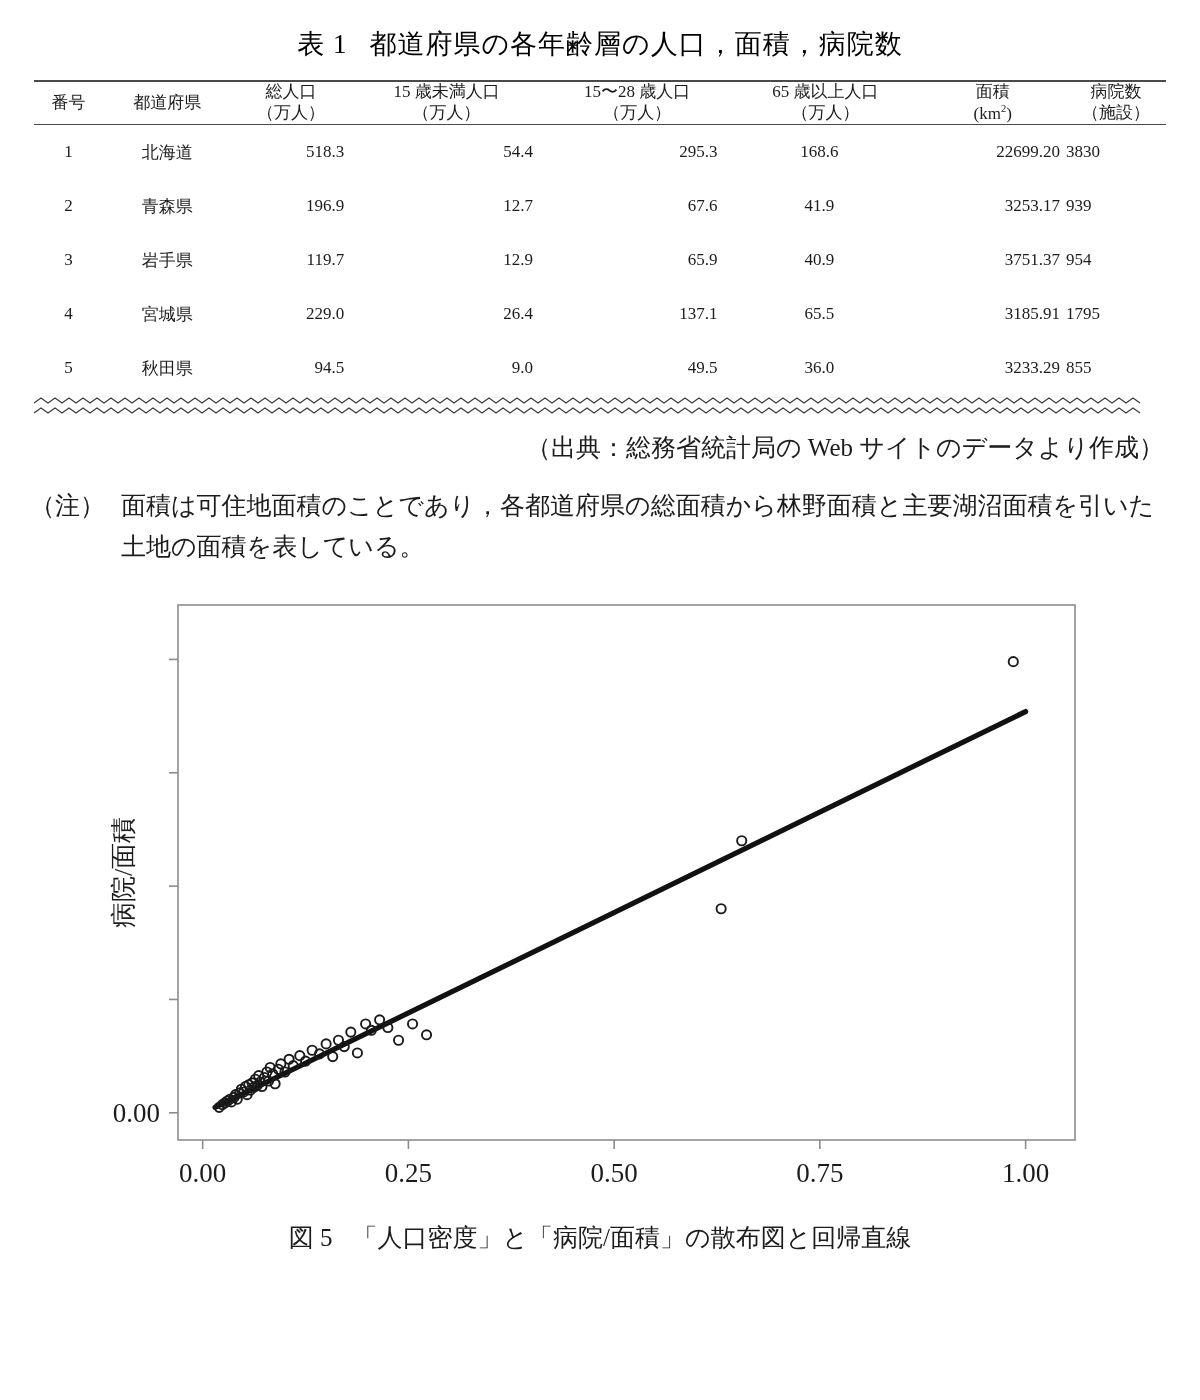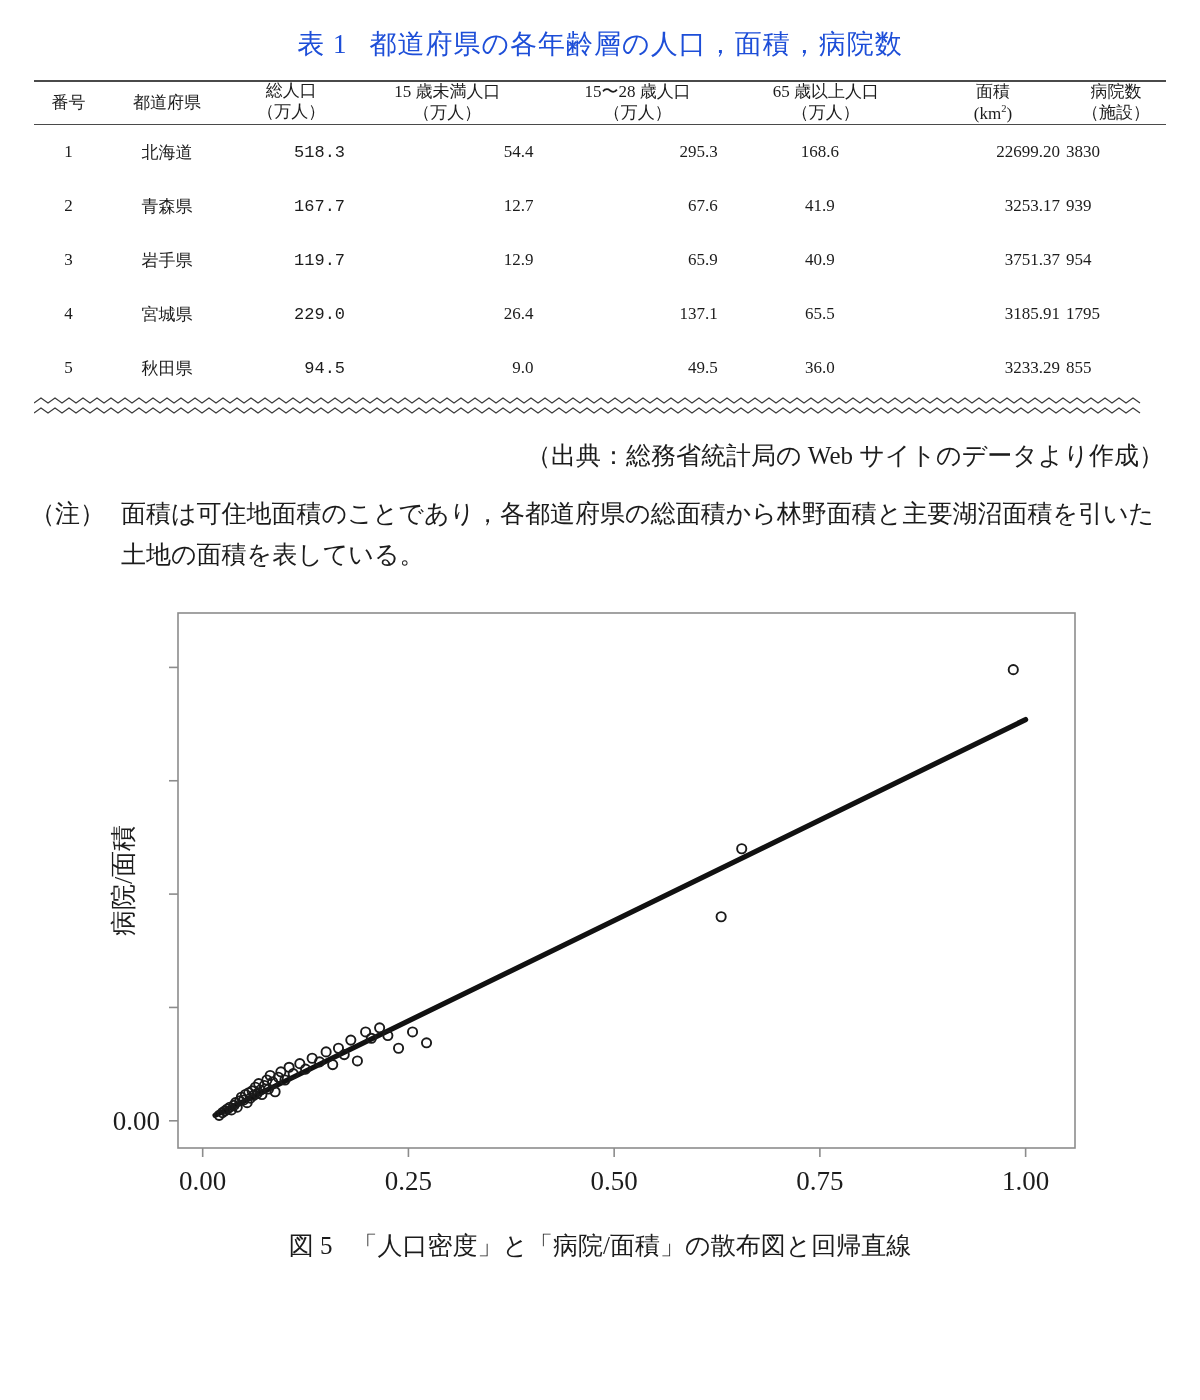--- a/index.html
+++ b/index.html
@@ -15,21 +15,21 @@
     color: #1a1a1a;
     overflow: hidden;
   }
 
   
   .table-title {
     text-align: center;
     font-size: 27px;
     letter-spacing: 1px;
     padding-top: 26px;
-    color: #1d4ed8;
+    color: #000000;
   }
   .table-title .t-num { margin-right: 22px; }
 
   .tbl-wrap {
     margin: 18px 34px 0 34px;
     position: relative;
   }
   table.stat {
     width: 1132px;
     border-collapse: collapse;
@@ -50,21 +50,21 @@
     padding: 11px 0 11px 0;
   }
   thead th .l1 { display: block; }
   thead th .l2 { display: block; }
 
   tbody td {
     height: 54px;
   }
   .c-no     { width: 74px;  text-align: center; }
   .c-pref   { width: 140px; text-align: center; }
-  .c-total  { width: 120px; text-align: right; padding-right: 6px !important; font-family: Liberation Mono, monospace; }
+  .c-total  { width: 120px; text-align: right; padding-right: 6px !important; }
   .c-u15    { width: 198px; text-align: right; padding-right: 10px !important; }
   .c-1564   { width: 188px; text-align: right; padding-right: 14px !important; }
   .c-o65    { width: 190px; text-align: center; padding-right: 12px !important; }
   .c-area   { width: 148px; text-align: right; padding-right: 6px !important; }
   .c-hosp   { width: 100px; text-align: left; padding-right: 6px !important; }
 
   thead .c-total, thead .c-u15, thead .c-1564,
   thead .c-o65, thead .c-area, thead .c-hosp { text-align: center; padding-right: 0 !important;}
   thead .c-total { padding-right: 0 !important; }
 
@@ -74,21 +74,21 @@
   .wavy-row td { height: 26px; padding: 0; }
   .wavy {
     display: block;
     width: 1132px;
     height: 24px;
     line-height: 0;
   }
 
   
   .source {
-    margin: 18px 36px 0 0;
+    margin: 10px 36px 0 0;
     text-align: right;
     font-size: 25px;
     color: #1c1c1c;
   }
   .note {
     margin: 22px 38px 0 30px;
     font-size: 25px;
     line-height: 1.62;
     color: #1c1c1c;
     display: flex;
@@ -163,21 +163,21 @@
       <td class="c-total">518.3</td>
       <td class="c-u15">54.4</td>
       <td class="c-1564">295.3</td>
       <td class="c-o65">168.6</td>
       <td class="c-area">22699.20</td>
       <td class="c-hosp">3830</td>
     </tr>
     <tr>
       <td class="c-no">2</td>
       <td class="c-pref">青森県</td>
-      <td class="c-total">167.7</td>
+      <td class="c-total">196.9</td>
       <td class="c-u15">12.7</td>
       <td class="c-1564">67.6</td>
       <td class="c-o65">41.9</td>
       <td class="c-area">3253.17</td>
       <td class="c-hosp">939</td>
     </tr>
     <tr>
       <td class="c-no">3</td>
       <td class="c-pref">岩手県</td>
       <td class="c-total">119.7</td>

